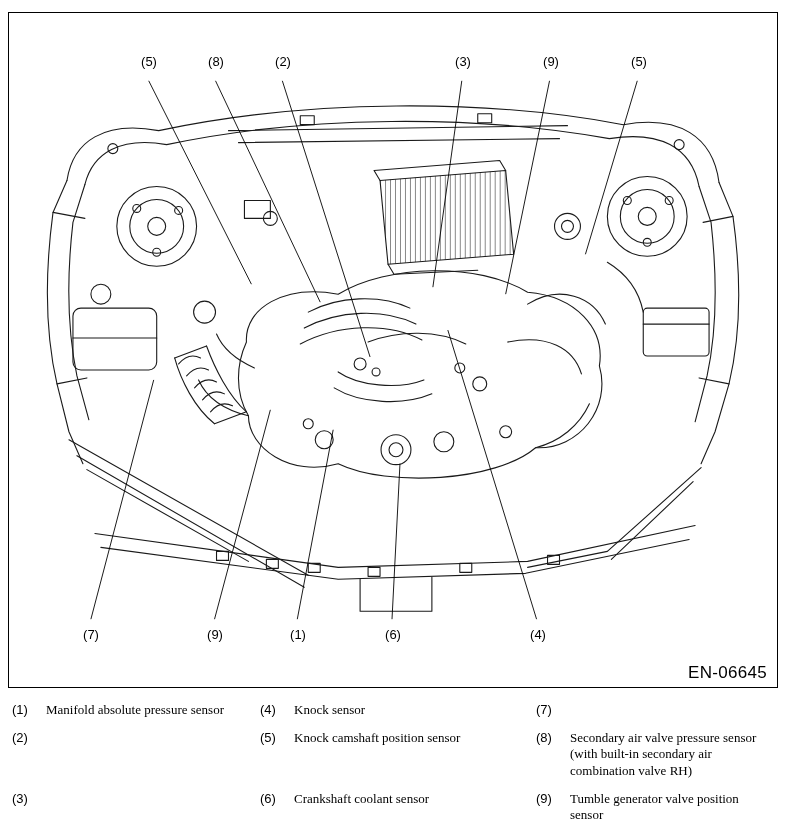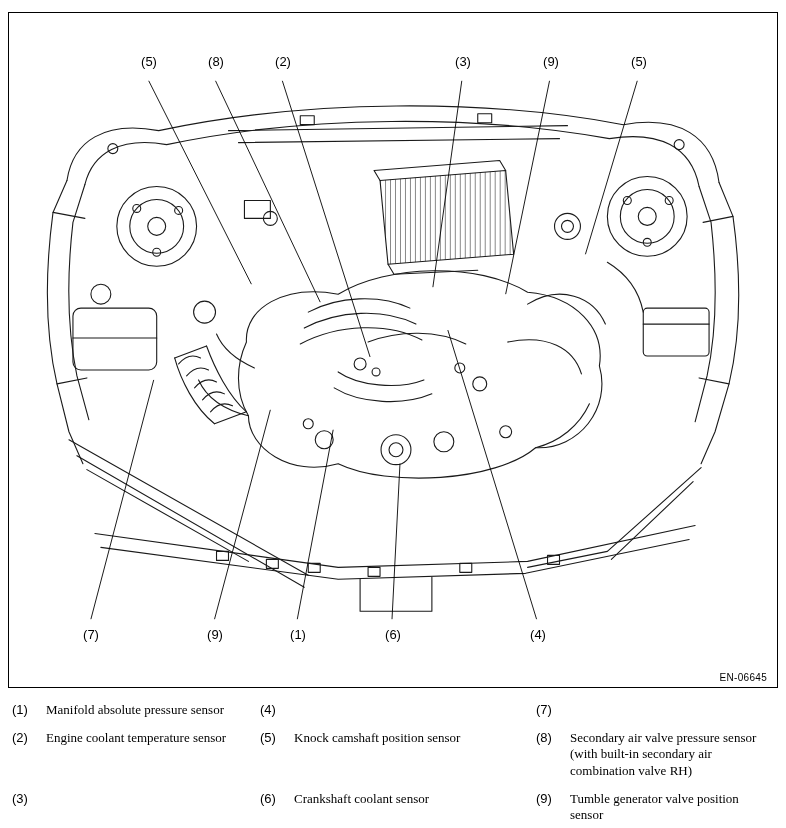--- a/index.html
+++ b/index.html
@@ -16,21 +16,21 @@
   }
   .drawing { position:absolute; left:0; top:0; width:100%; height:100%; }
 
   .callout {
     position:absolute; transform:translateX(-50%);
     font-size:13px; line-height:1; color:#000; background:#fff; padding:0 2px;
     white-space:nowrap;
   }
   .figure-code {
     position:absolute; right:10px; bottom:4px;
-    font-size:10px; letter-spacing:0.3px; color:#000;margin-left:15px;
+    font-size:17px; letter-spacing:0.3px; color:#000;margin-left:15px;
   }
 
   .legend {
     position:absolute; left:0; top:702px; width:786px;
     padding:0 8px 0 12px;
     display:grid;
     grid-template-columns:240px 268px 1fr;
     column-gap:8px; row-gap:11px;
     font-size:13px; line-height:1.28; color:#000;
   }
@@ -185,28 +185,28 @@
   </div>
 
   <div class="legend">
 
     <div class="legend-item" style="grid-column:1; grid-row:1;">
       <span class="num">(1)</span>
       <span class="desc">Manifold absolute pressure sensor</span>
     </div>
     <div class="legend-item" style="grid-column:2; grid-row:1;">
       <span class="num">(4)</span>
+      <span class="desc">Knock sensor</span>
     </div>
     <div class="legend-item" style="grid-column:3; grid-row:1;">
       <span class="num">(7)</span>
     </div>
 
     <div class="legend-item" style="grid-column:1; grid-row:2;">
       <span class="num">(2)</span>
-      <span class="desc">Engine coolant temperature sensor</span>
     </div>
     <div class="legend-item" style="grid-column:2; grid-row:2;">
       <span class="num">(5)</span>
       <span class="desc">Knock camshaft position sensor</span>
     </div>
     <div class="legend-item" style="grid-column:3; grid-row:2;">
       <span class="num">(8)</span>
       <span class="desc">Secondary air valve pressure sensor (with built-in secondary air combination valve RH)</span>
     </div>
 

